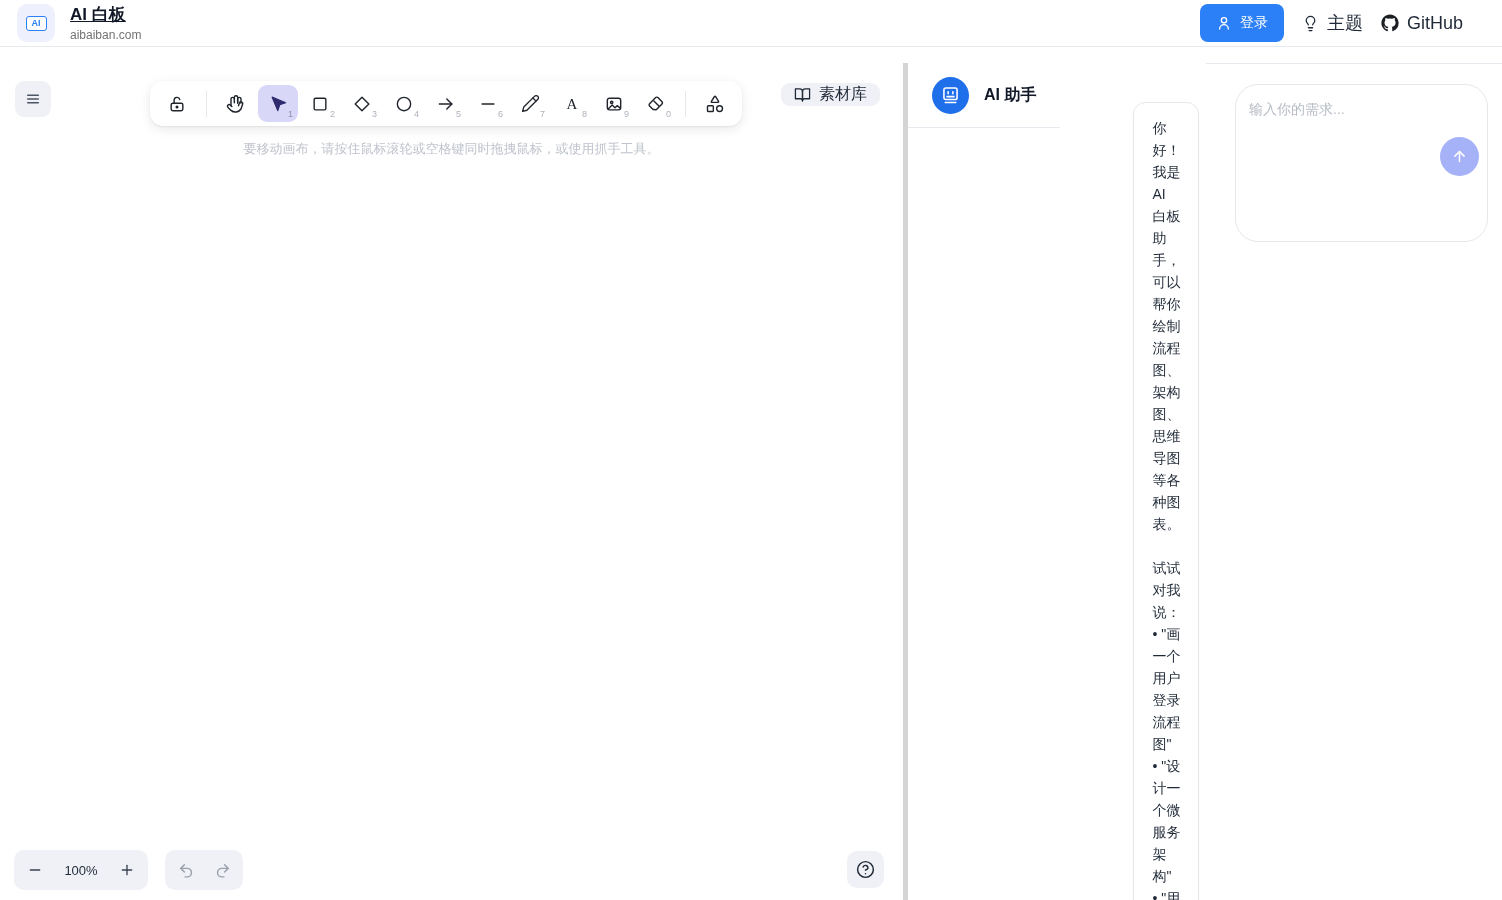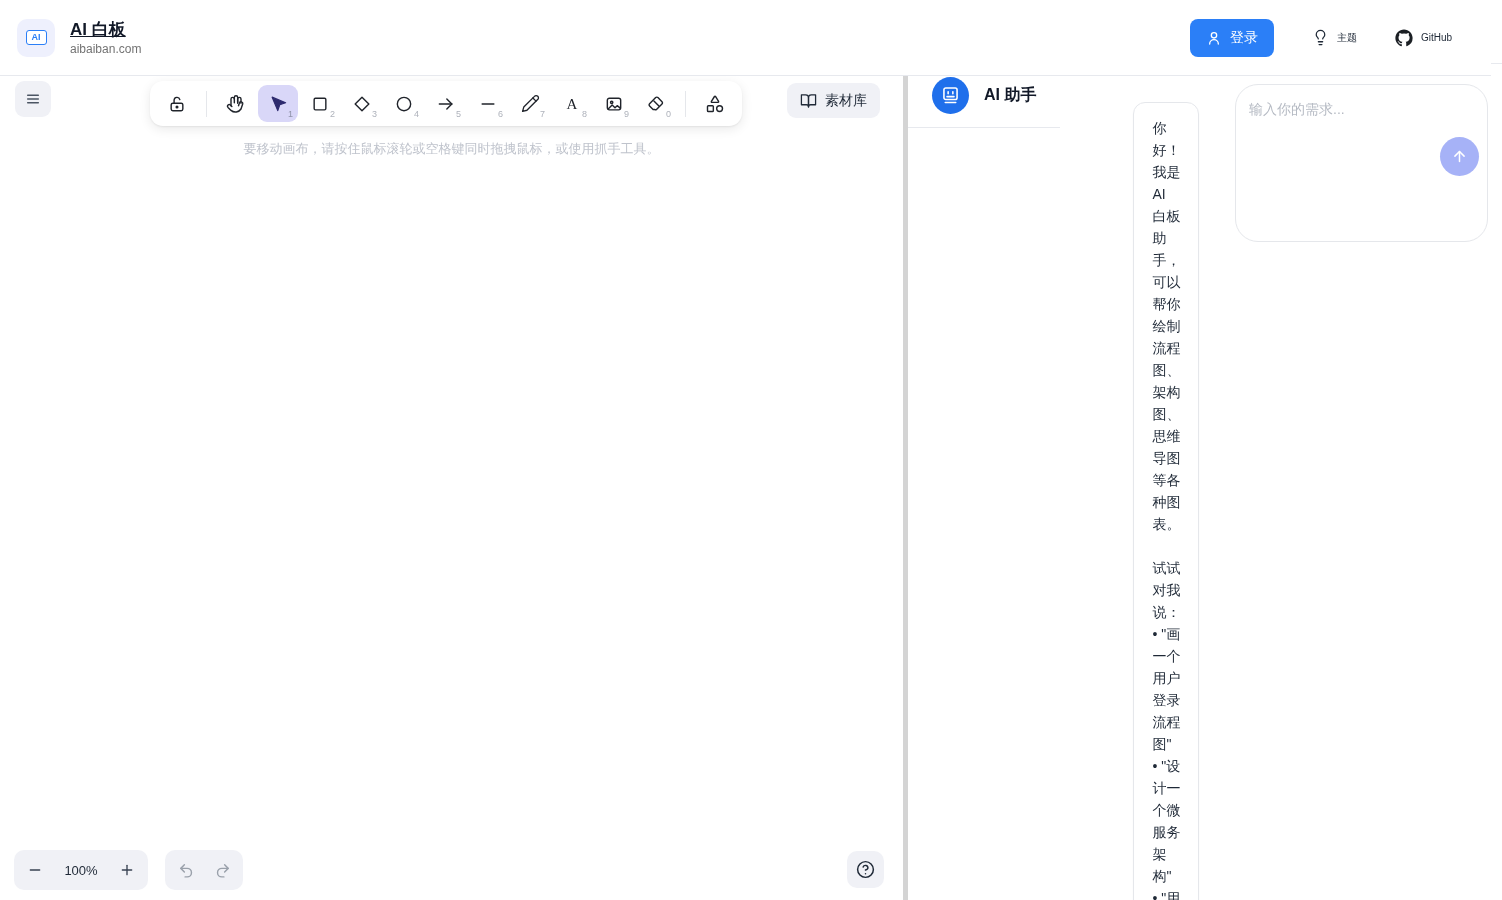--- a/index.html
+++ b/index.html
@@ -8,46 +8,46 @@
     font-family: "Liberation Sans", sans-serif;
     background: #ffffff;
     position: relative;
     overflow: hidden;
     color: #1f2937;
   }
   svg { display: block; }
 
   
   .header {
-    position: absolute; top: 0; left: 0; right: 11px; height: 76px;
+    position: absolute; top: 0; left: 0; right: 0; height: 47px;
     background: #fff; border-bottom: 1px solid #e7e9ee;
     display: flex; align-items: center; justify-content: space-between;
     padding: 0 17px; z-index: 5;
   }
   .brand { display: flex; align-items: center; gap: 15px; }
   .logo {
     width: 38px; height: 38px; border-radius: 10px; background: #eef0fd;
     display: flex; align-items: center; justify-content: center;
   }
   .logo-badge {
     background: #fff; border: 1.5px solid #2b7ff7; color: #2b7ff7;
     font-size: 9px; font-weight: bold; padding: 2px 5px; border-radius: 3px;
     line-height: 1;
   }
   .app-title { font-size: 17px; font-weight: 700; color: #111827; line-height: 1.25; text-decoration: underline; }
   .app-subtitle { font-size: 12px; color: #737373; margin-top: 2px; }
-  .header-right { display: flex; align-items: center; gap: 38px; padding-right: 22px; }
+  .header-right { display: flex; align-items: center; gap: 18px; padding-right: 22px; }
   .login-btn {
     display: flex; align-items: center; gap: 8px;
     background: #2b7ff7; color: #fff; font-size: 14px; font-weight: 500;
     padding: 0 16px; height: 38px; border-radius: 8px; border: none; cursor: pointer;
     font-family: inherit;
   }
   .hdr-item {
-    display: flex; align-items: center; gap: 8px; font-size: 10px; color: #1f2937;
+    display: flex; align-items: center; gap: 8px; font-size: 18px; color: #1f2937;
     cursor: pointer; text-decoration: none; background: none; border: none;
     font-family: inherit;
   }
 
   
   .canvas {
     position: absolute; top: 63px; left: 0; width: 903px; bottom: 0; background: #fff;
   }
   .resizer {
     position: absolute; top: 63px; left: 903px; width: 5px; bottom: 0; background: #d4d4d4;
@@ -69,23 +69,23 @@
     color: #20242b; cursor: pointer;
   }
   .tool.selected { background: #d9d7f8; color: #2d2a6e; }
   .tool .num {
     position: absolute; bottom: 3px; right: 5px; font-size: 9px; color: #aeb2bb;
     line-height: 1;
   }
   .tool.selected .num { color: #8f93a8; }
   .tb-divider { width: 1px; height: 26px; background: #e5e7eb; margin: 0 7px; flex: none; }
   .library-btn {
-    position: absolute; top: 20px; right: 23px; height: 35px; padding: 0 13px;
+    position: absolute; top: 20px; right: 23px; height: 23px; padding: 0 13px;
     background: #f0f1f6; border: none; border-radius: 9px; cursor: pointer;
-    display: flex; align-items: center; gap: 8px; font-size: 14px; color: #1f2937;
+    display: flex; align-items: center; gap: 8px; font-size: 16px; color: #1f2937;
     font-family: inherit;
   }
   .canvas-hint {
     position: absolute; top: 77px; left: 0; right: 0; text-align: center;
     font-size: 13px; color: #bfc3cc; pointer-events: none;
   }
   .zoom-pill {
     position: absolute; bottom: 10px; left: 14px; height: 40px;
     background: #f0f1f6; border-radius: 10px;
     display: flex; align-items: center; padding: 0 4px;

